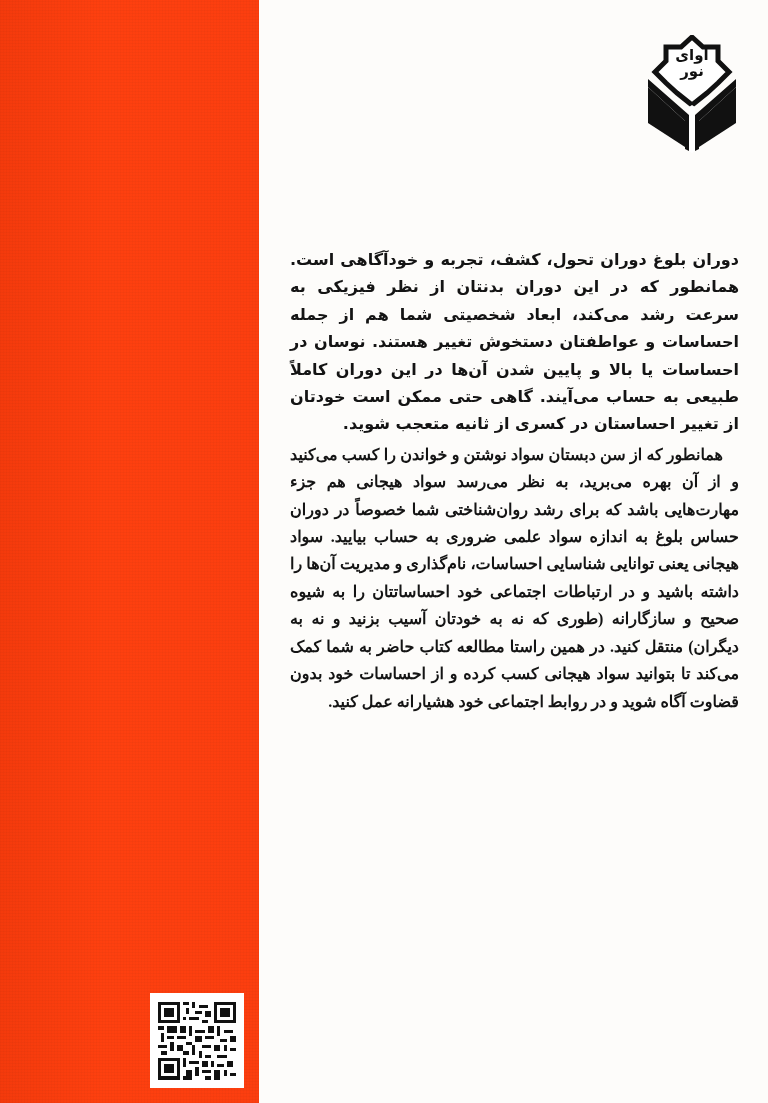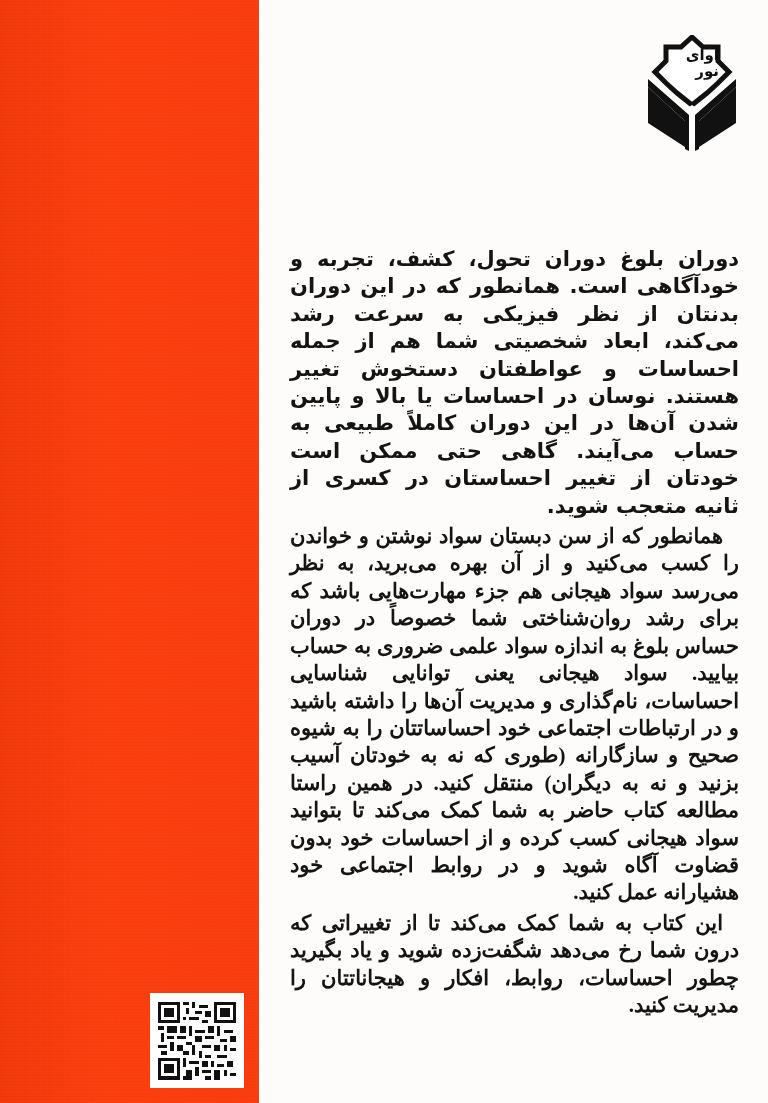--- a/index.html
+++ b/index.html
@@ -51,36 +51,37 @@
     .logo svg {
       display: block;
       width: 94px;
       height: 118px;
     }
     .logo-text {
       position: absolute;
       left: 20px;
       top: 12px;
       width: 54px;
+      text-align: center;
       direction: rtl;
       font-weight: bold;
       font-size: 15px;
       line-height: 16px;
       color: #111;
     }
     .blurb {
       position: absolute;
       left: 290px;
       top: 246px;
       width: 449px;
       direction: rtl;
       text-align: justify;
       color: #141414;
       font-weight: bold;
-      font-size: 21px;
+      font-size: 16px;
       line-height: 27.4px;
     }
     .blurb p {
       margin: 0 0 3px 0;
       text-align-last: right;
     }
     .blurb p.indent {
       text-indent: 16px;
       font-family: Liberation Serif, serif;
     }
@@ -180,14 +181,13 @@
   </svg>
   <div class="logo-text">
     <div>آوای</div>
     <div>نور</div>
   </div>
 </div>
 
 <div class="blurb">
   <p>دوران بلوغ دوران تحول، کشف، تجربه و خودآگاهی است. همانطور که در این دوران بدنتان از نظر فیزیکی به سرعت رشد می‌کند، ابعاد شخصیتی شما هم از جمله احساسات و عواطفتان دستخوش تغییر هستند. نوسان در احساسات یا بالا و پایین شدن آن‌ها در این دوران کاملاً طبیعی به حساب می‌آیند. گاهی حتی ممکن است خودتان از تغییر احساستان در کسری از ثانیه متعجب شوید.</p>
   <p class="indent">همانطور که از سن دبستان سواد نوشتن و خواندن را کسب می‌کنید و از آن بهره می‌برید، به نظر می‌رسد سواد هیجانی هم جزء مهارت‌هایی باشد که برای رشد روان‌شناختی شما خصوصاً در دوران حساس بلوغ به اندازه سواد علمی ضروری به حساب بیایید. سواد هیجانی یعنی توانایی شناسایی احساسات، نام‌گذاری و مدیریت آن‌ها را داشته باشید و در ارتباطات اجتماعی خود احساساتتان را به شیوه صحیح و سازگارانه (طوری که نه به خودتان آسیب بزنید و نه به دیگران) منتقل کنید. در همین راستا مطالعه کتاب حاضر به شما کمک می‌کند تا بتوانید سواد هیجانی کسب کرده و از احساسات خود بدون قضاوت آگاه شوید و در روابط اجتماعی خود هشیارانه عمل کنید.</p>
-  <p class="indent">این کتاب به شما کمک می‌کند تا از تغییراتی که درون شما رخ می‌دهد شگفت‌زده شوید و یاد بگیرید چطور احساسات، روابط، افکار و هیجاناتتان را مدیریت کنید.</p>
 </div>
 
 </body></html>

